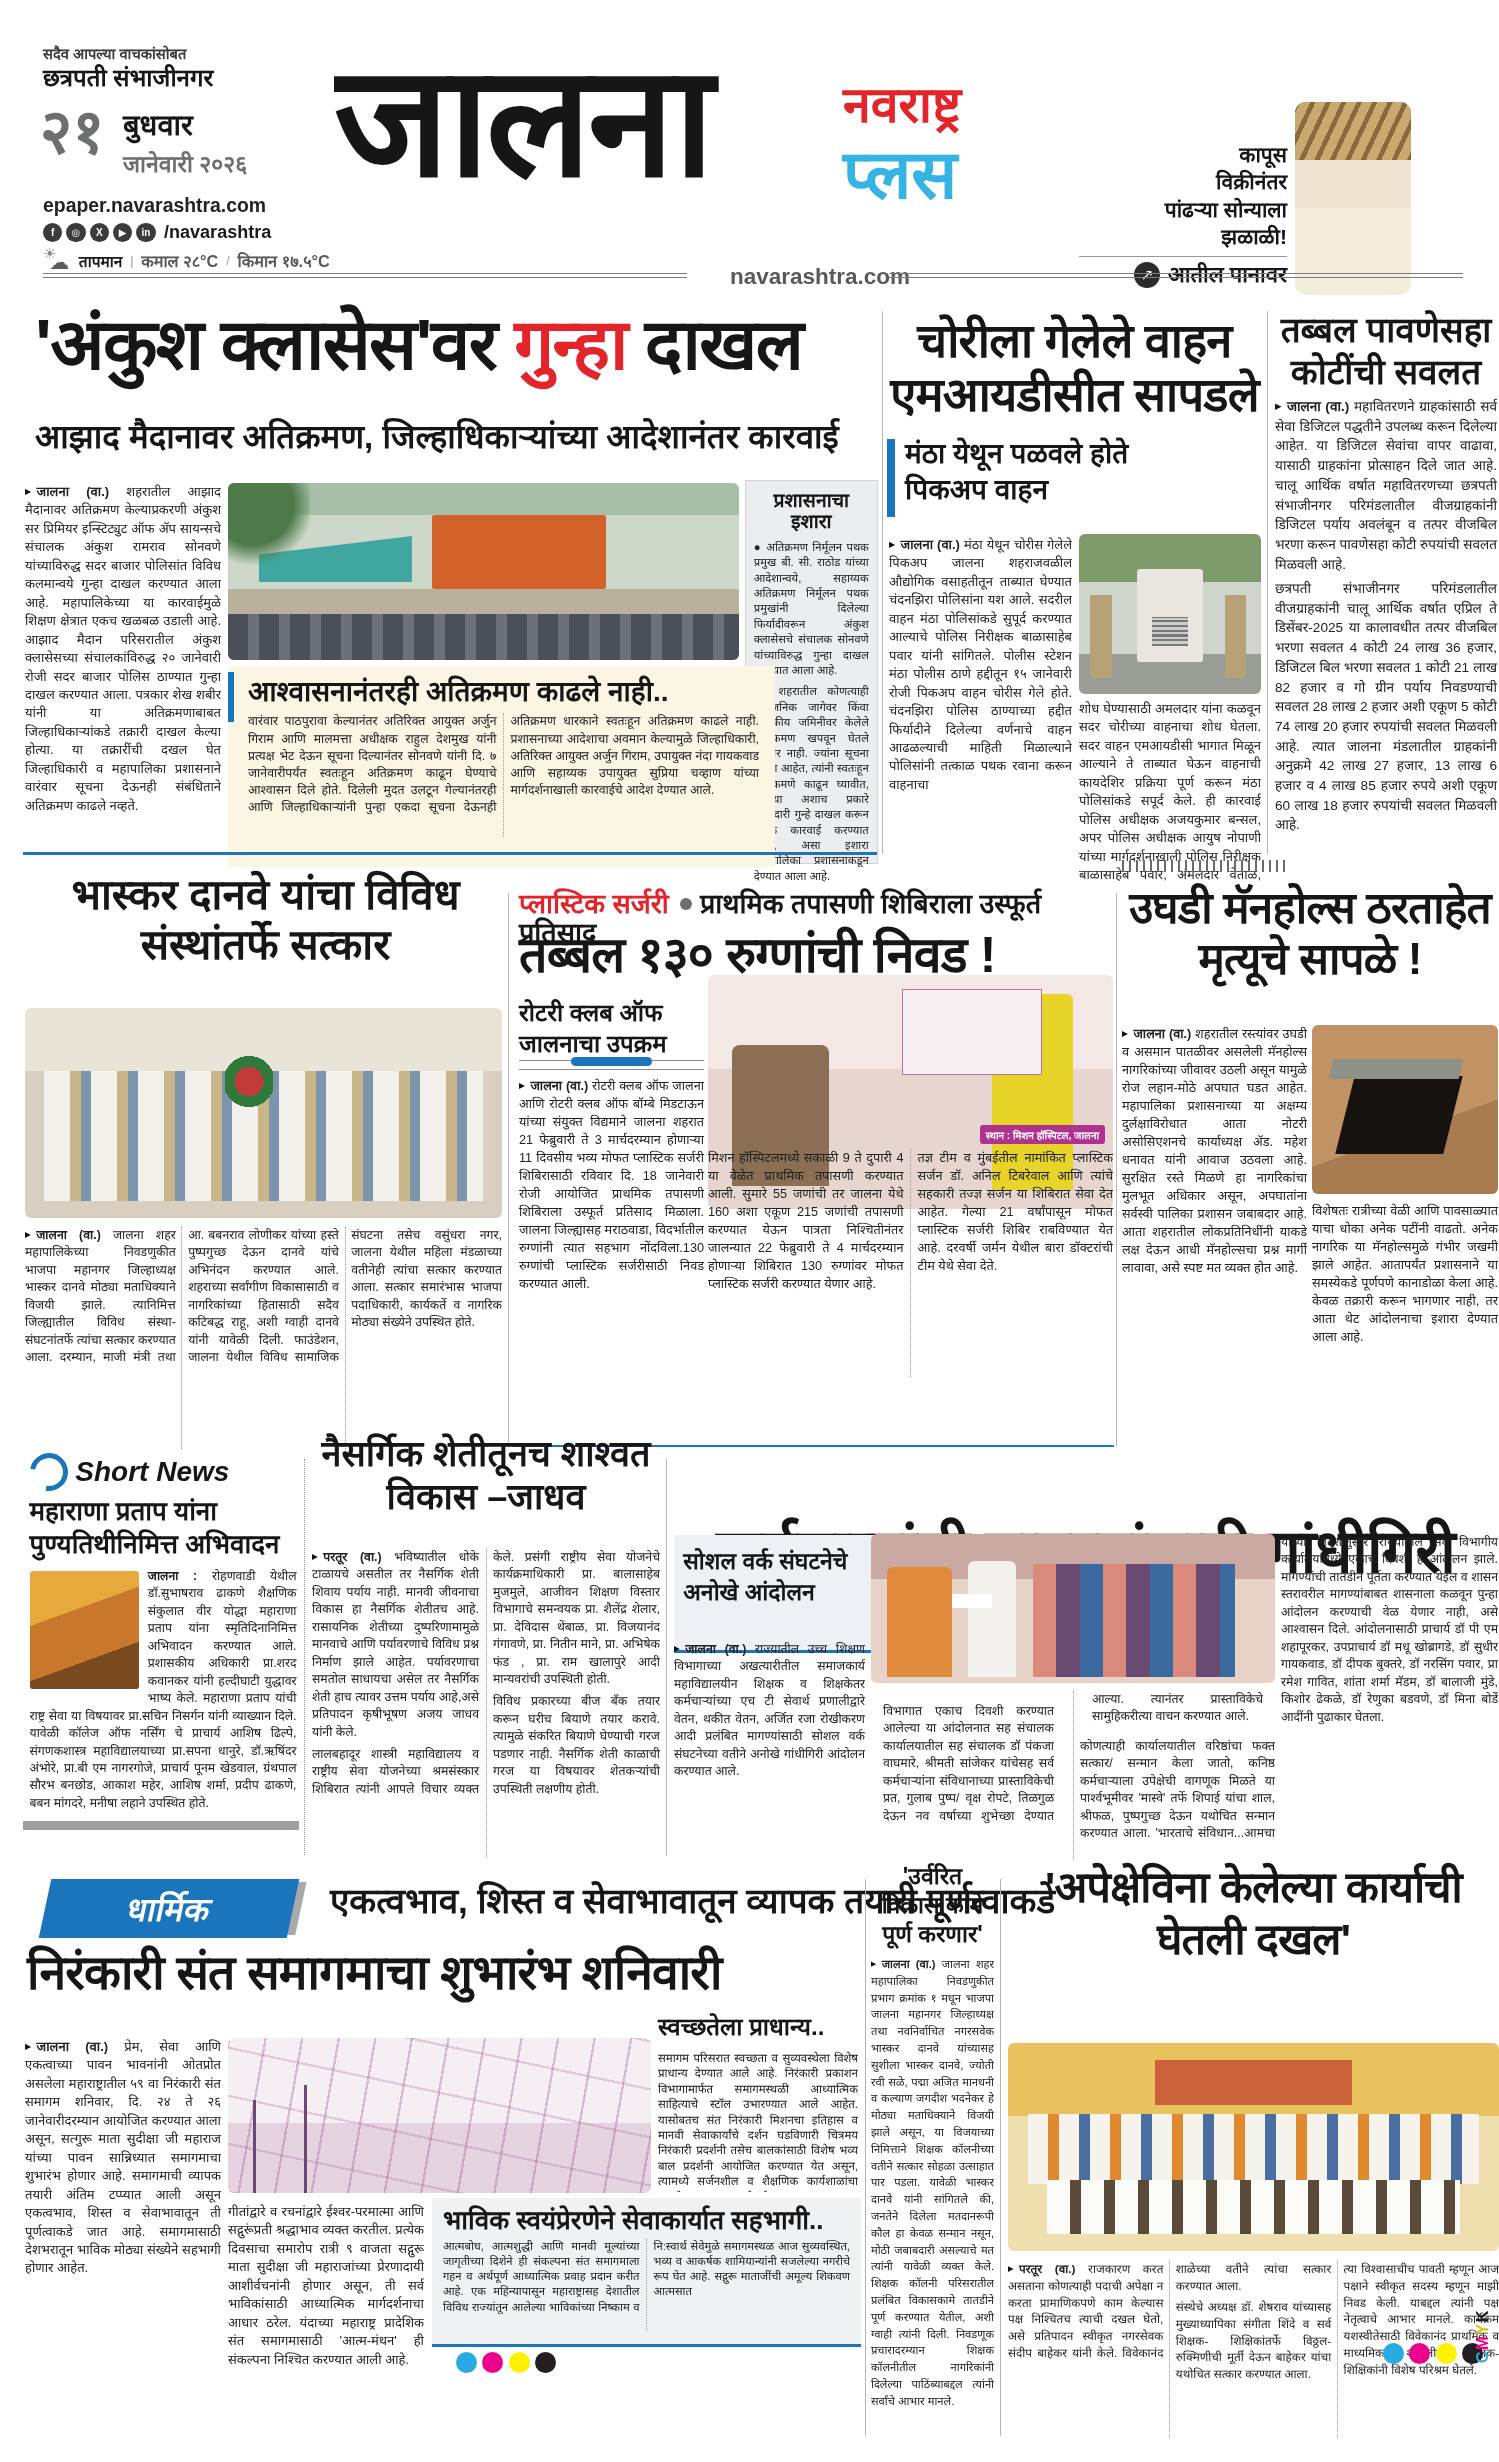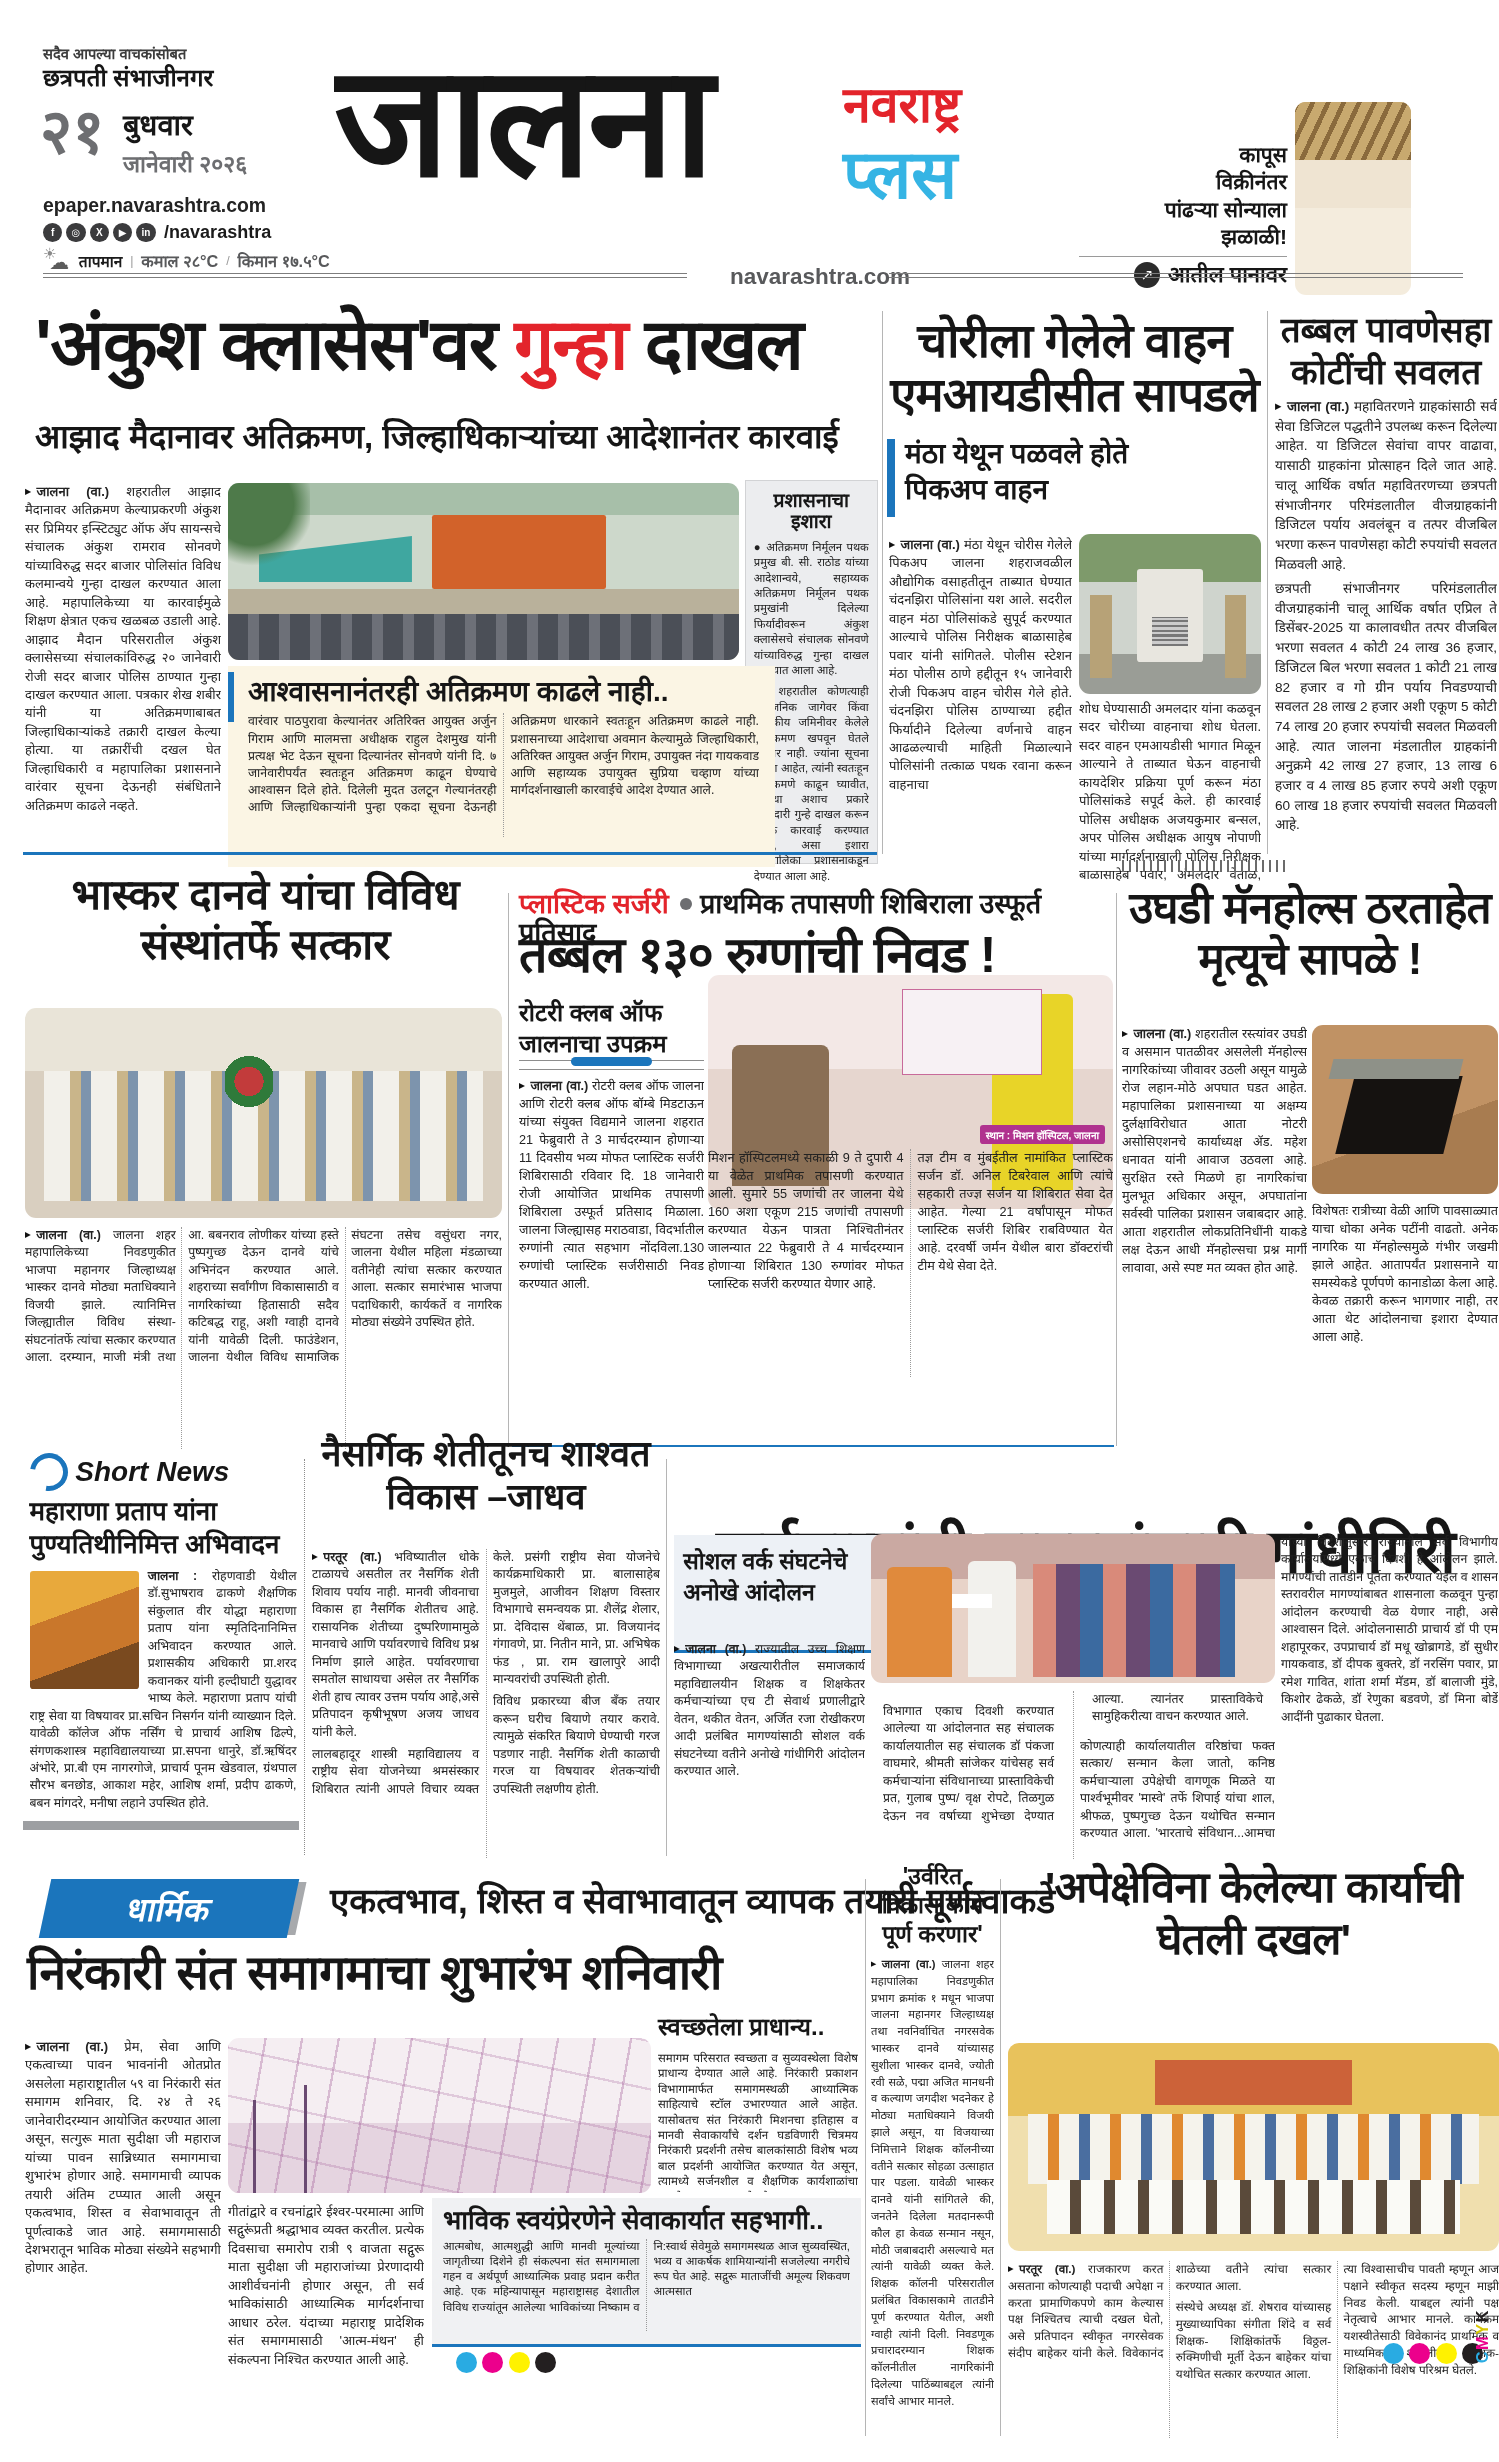--- a/index.html
+++ b/index.html
@@ -6,21 +6,21 @@
   #page{position:relative;width:1500px;height:2462px;background:#ffffff;margin:0 auto;overflow:hidden;color:#1b1b1b;}
   .abs{position:absolute;}
   .hl{font-weight:800;color:#161616;line-height:1.08;}
   .body{font-size:13px;line-height:1.42;text-align:justify;color:#222;overflow:hidden;}
   .dl{font-weight:800;}
   .dl-ic{display:inline-block;font-size:0.62em;margin-right:5.4px;transform:translateY(-1.6px);color:#111;}
   .vrule{border-left:0.8px solid #b5b5b5;width:0;}
   .vrule.dot{border-left:1.6px dotted #8d8d8d;}
   .hrule-blue{background:#1b75bc;}
   .rule3{border-top:0.8px solid #7d7d7d;border-bottom:0.8px solid #7d7d7d;height:3.1px;box-shadow:0 5.4px 0 -4.7px #7d7d7d;}
-  .photo{position:absolute;overflow:hidden;border-radius:11px;}
+  .photo{position:absolute;overflow:hidden;border-radius:6px;}
   .shape{position:absolute;}
   .center{text-align:center;}
   .cols2{column-count:2;column-gap:14px;column-rule:0.8px dotted #9a9a9a;}
   .cols3{column-count:3;column-gap:12.4px;column-rule:0.8px dotted #9a9a9a;}
   .socials{display:flex;align-items:center;gap:3.9px;}
   .soc{width:19.4px;height:19.4px;border-radius:50%;background:#3b3b3d;color:#fff;font-size:10px;font-weight:700;display:flex;align-items:center;justify-content:center;}
   .kicker-dot{display:inline-block;width:12.4px;height:12.4px;border-radius:50%;background:#6d6e71;margin:0 7.8px 3.1px 11px;}
   .graybar{background:#9d9fa2;}
   .tagblue{background:#1b75bc;color:#fff;transform:skewX(-12deg);display:flex;align-items:center;justify-content:center;box-shadow:11px 0 0 -3.1px #a7a9ac;}
   .cmyk{display:flex;gap:5.4px;}

